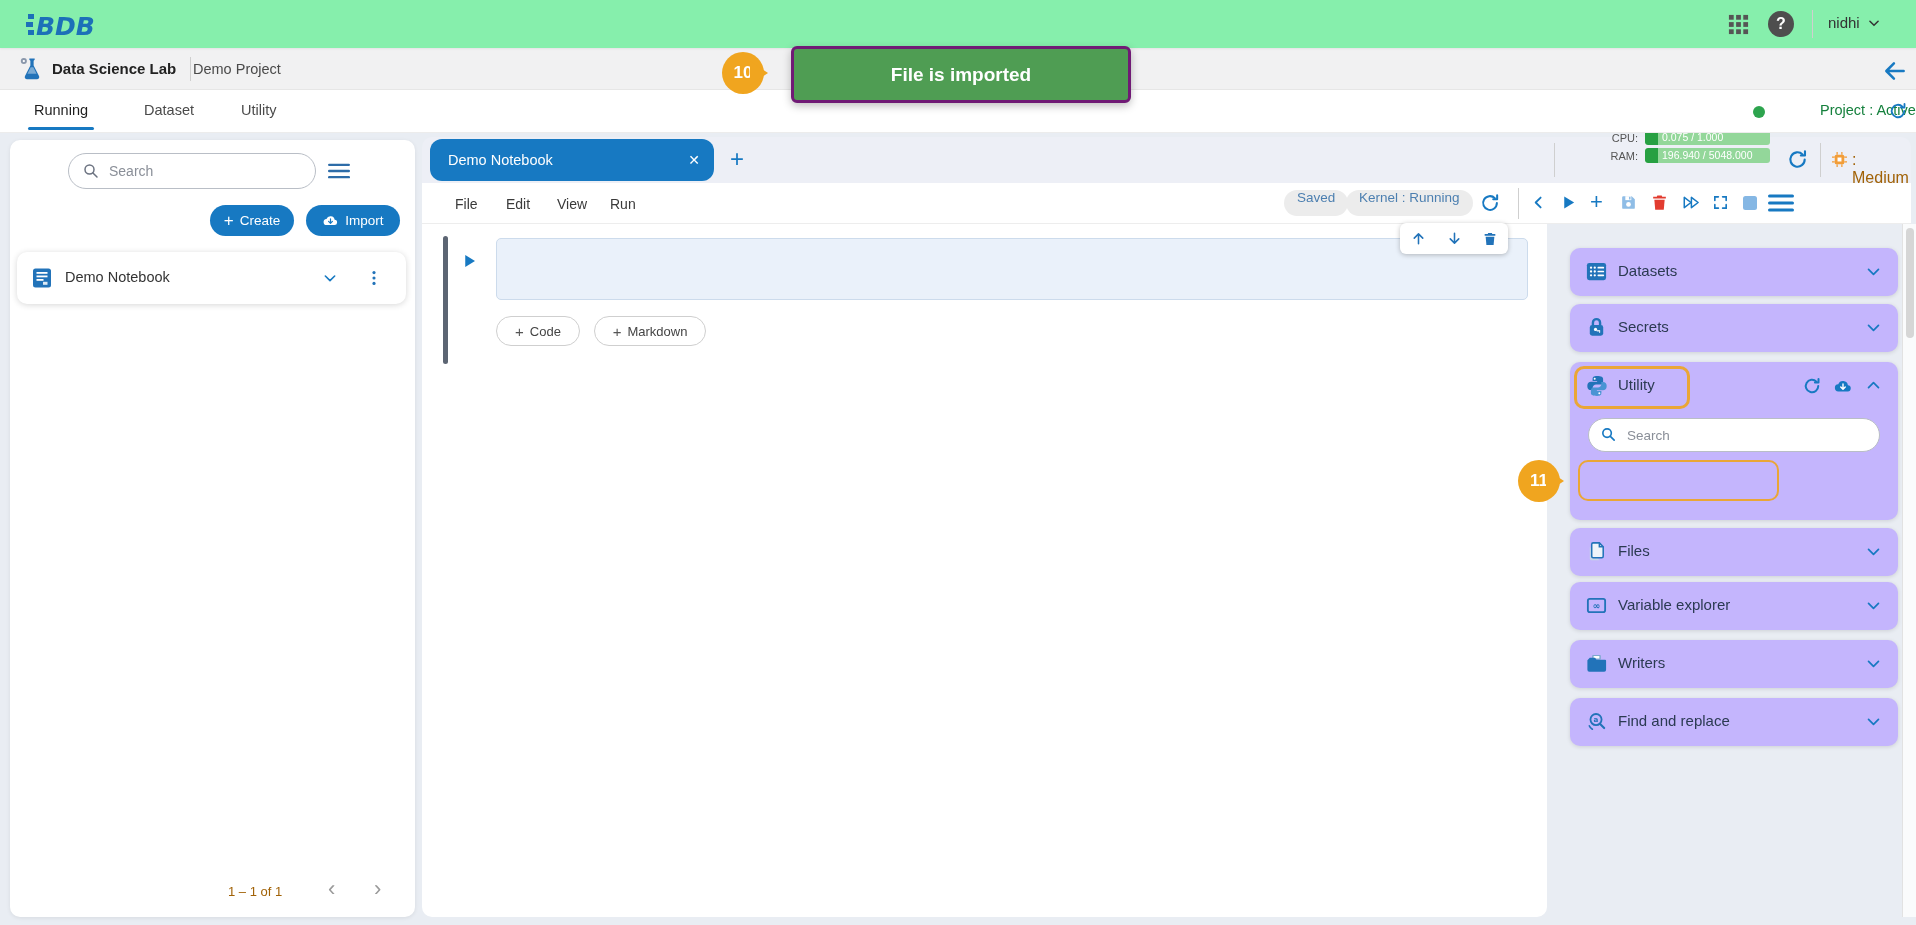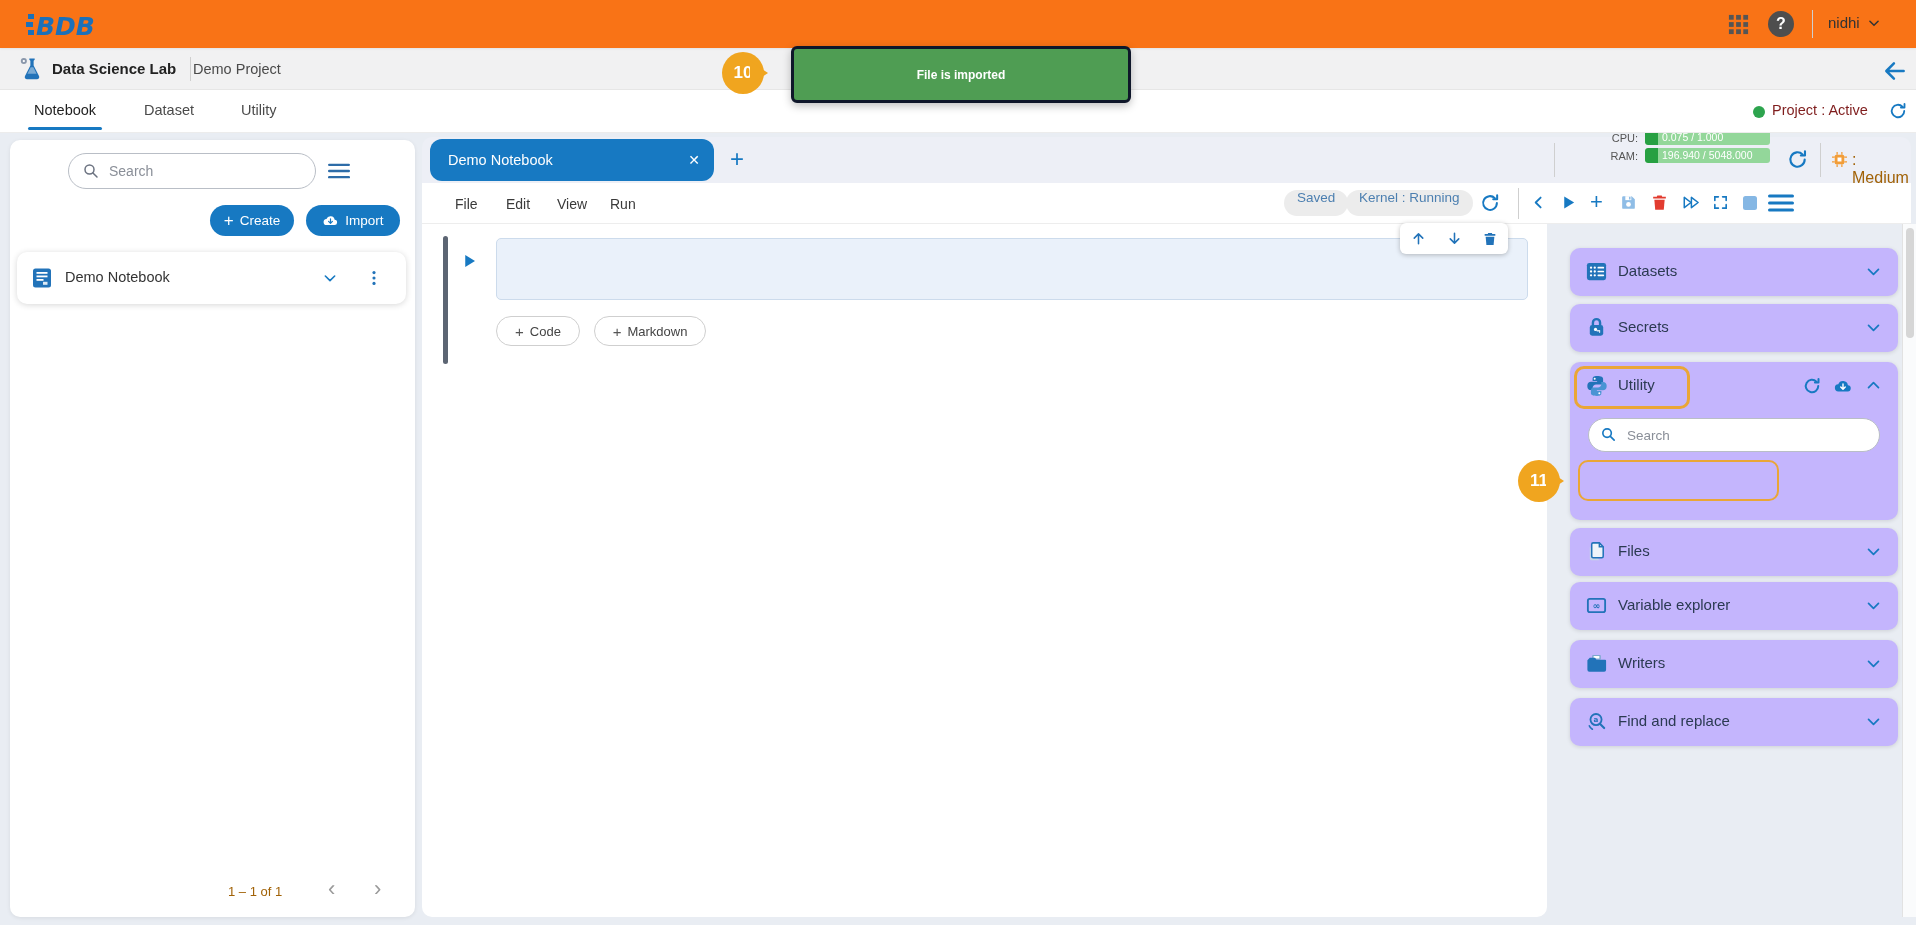--- a/index.html
+++ b/index.html
@@ -1,30 +1,30 @@
 <!DOCTYPE html>
 <html><head>
 <meta charset="utf-8">
 <style>
   *{margin:0;padding:0;box-sizing:border-box}
   html,body{width:1916px;height:925px}
   body{font-family:"Liberation Sans",sans-serif;background:#e9edf3;position:relative;overflow:hidden;color:#333}
   .abs{position:absolute}
   svg{display:block}
   
-  #topbar{position:absolute;left:0;top:0;width:1916px;height:48px;background:#f97316;box-shadow:0 1px 2px rgba(0,0,0,.06);z-index:5}
+  #topbar{position:absolute;left:0;top:0;width:1916px;height:48px;background:#86efac;box-shadow:0 1px 2px rgba(0,0,0,.06);z-index:5}
   #subbar{position:absolute;left:0;top:48px;width:1916px;height:42px;background:#f1f1f2;border-bottom:1px solid #e6e6e6;z-index:4}
   #navrow{position:absolute;left:0;top:90px;width:1916px;height:43px;background:#fff;border-bottom:1px solid #ececec;z-index:3}
   .vdiv{position:absolute;width:1px;background:#cfcfcf}
   .navtab{position:absolute;top:12px;font-size:14.5px;color:#4a4a4a;cursor:pointer}
   .navtab.active{color:#1f1f1f}
   .navtab.active::after{content:"";position:absolute;left:-6px;right:-6px;bottom:-12px;height:3px;background:#1779c2;border-radius:2px}
   .pill-btn{position:absolute;height:31px;border-radius:16px;background:#1779c2;color:#fff;font-size:13.5px;display:flex;align-items:center;justify-content:center;gap:6px;cursor:pointer}
   
-  #toast{position:absolute;left:791px;top:46px;width:340px;height:57px;background:#4f9d53;border:3px solid #0f172a;border-radius:6px;box-shadow:0 3px 8px rgba(0,0,0,.25);display:flex;align-items:center;justify-content:center;color:#fff;font-size:12px;font-weight:bold;z-index:60}
+  #toast{position:absolute;left:791px;top:46px;width:340px;height:57px;background:#4f9d53;border:3px solid #701a75;border-radius:6px;box-shadow:0 3px 8px rgba(0,0,0,.25);display:flex;align-items:center;justify-content:center;color:#fff;font-size:19px;font-weight:bold;z-index:60}
   .callout{position:absolute;width:42px;height:42px;background:#f0a51f;border-radius:50%;color:#fff;font-size:17px;font-weight:bold;display:flex;align-items:center;justify-content:center;z-index:61}
   .callout::after{content:"";position:absolute;right:-16px;top:50%;transform:translateY(-50%);border:12px solid transparent;border-left:18px solid #f0a51f}
   
   #leftpanel{position:absolute;left:10px;top:140px;width:405px;height:777px;background:#fff;border-radius:10px;box-shadow:0 1px 4px rgba(0,0,0,.08)}
   .search-pill{border:1px solid #b9bec6;border-radius:18px;background:#fff;font-size:14px;color:#444;outline:none}
   .search-pill::placeholder{color:#8a8f98}
   #nb-item{position:absolute;left:17px;top:252px;width:389px;height:52px;background:#fff;border-radius:10px;box-shadow:0 1px 6px rgba(0,0,0,.16);cursor:pointer}
   
   #tabstrip{position:absolute;left:422px;top:137px;width:1489px;height:46px;background:#edeff6;border-radius:10px 10px 0 0}
   #nbtab{position:absolute;left:430px;top:139px;width:284px;height:42px;background:#1779c2;border-radius:12px;color:#fff;font-size:14.5px;display:flex;align-items:center;padding:0 14px 0 18px;cursor:pointer;z-index:2}
@@ -110,25 +110,25 @@
 </div>
 
 <div id="toast">
   <span>File is imported</span>
 </div>
 <div class="callout" style="left:722px;top:52px">
   <span>10</span>
 </div>
 
 <div id="navrow">
-  <span class="navtab active" style="left:34px">Notebook</span>
+  <span class="navtab active" style="left:34px">Running</span>
   <span class="navtab" style="left:144px">Dataset</span>
   <span class="navtab" style="left:241px">Utility</span>
   <span class="abs" style="left:1753px;top:16px;width:12px;height:12px;border-radius:50%;background:#2da44e"></span>
-  <span class="abs" style="left:1772px;top:12px;font-size:14.5px;color:#7f1d1d">Project : Active</span>
+  <span class="abs" style="left:1820px;top:12px;font-size:14.5px;color:#15803d">Project : Active</span>
   <span class="abs" style="left:1888px;top:11px;cursor:pointer">
     <svg width="20" height="20" viewBox="0 0 24 24" fill="none" stroke="#1779c2" stroke-width="2.2" stroke-linecap="round">
         <path d="M19.5 12a7.5 7.5 0 1 1-2.2-5.3"></path>
         <path d="M19.8 3.5v4.3h-4.3" stroke-linejoin="round"></path>
       </svg>
   </span>
 </div>
 
 <div id="leftpanel">
   <input class="search-pill abs" style="left: 58px; top: 13px; width: 248px; height: 36px; padding: 0px 12px 0px 40px;" value="" placeholder="Search">

